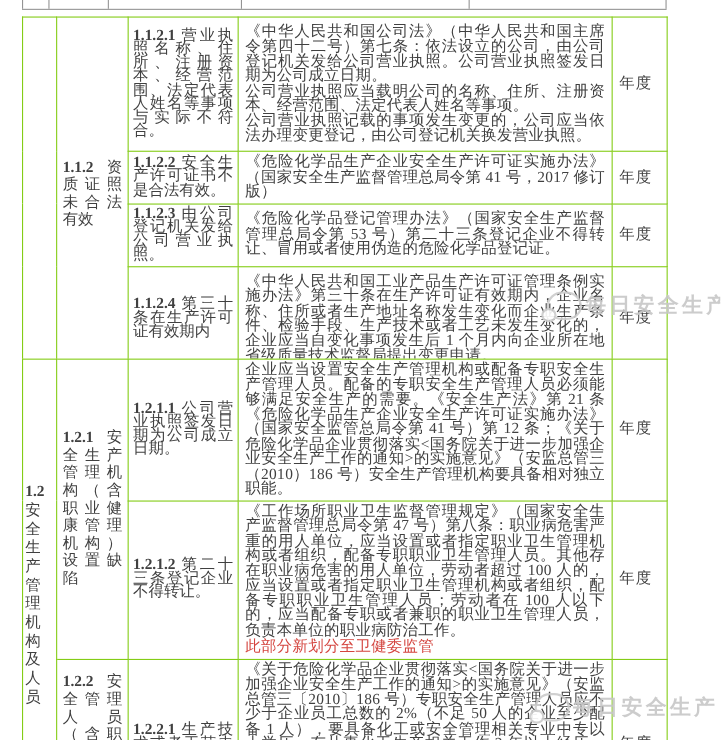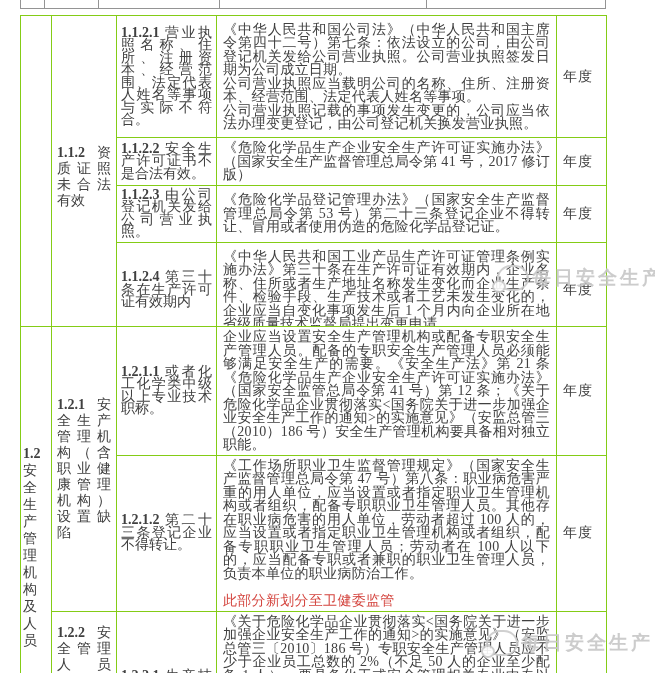--- a/index.html
+++ b/index.html
@@ -21,21 +21,21 @@
   .c-empty { padding:0; }
   .c-label { text-align:justify; text-justify:inter-ideograph; padding:3px 5px; line-height:16px; }
   .c-item  { text-align:justify; text-justify:inter-ideograph; padding:3px 4px; line-height:12.5px; }
   .c-basis { text-align:justify; text-justify:inter-ideograph; white-space:pre-line;
     letter-spacing:0.3px; }
   .c-freq  { text-align:left; letter-spacing:1px; }
   .c-section { padding:3px 2px; line-height:17px; word-break:break-all;
     letter-spacing:1px; }
   .c-section .sec-num { display:block; font-weight:bold; letter-spacing:0; }
   b.num { font-weight:bold; margin-right:3px; }
-  .red-note { color:#d4453f; margin-top:14px; text-align:left; letter-spacing:0.3px; }
+  .red-note { color:#d4453f; margin-top:2px; text-align:left; letter-spacing:0.3px; }
 
   
   .h122{height:122px} .h40{height:40px} .h44{height:44px} .h96{height:96px}
   .h108{height:108px} .h114{height:114px} .h120{height:120px}
 
   
   .watermark { position:absolute; display:flex; align-items:center; gap:3px;
     color:#c7c7c7; font-size:19px; letter-spacing:3px; font-weight:bold; z-index:5;
     opacity:.9; }
   .wm1 { left:497px; top:265px; }
@@ -117,21 +117,21 @@
     </colgroup>
     <tbody>
         <tr class="h108">
       <td class="c-section" rowspan="3">
         <span class="sec-num">1.2</span><span>安全生产管理机构及人员</span>
       </td>
       <td class="c-label" rowspan="2">
         <b class="num">1.2.1</b><span>安全生产管理机构（含职业健康管理机构）设置缺陷</span>
       </td>
       <td class="c-item">
-        <b class="num">1.2.1.1</b><span>或者化工化学类中级以上专业技术职称。</span>
+        <b class="num">1.2.1.1</b><span>公司营业执照签发日期为公司成立日期。</span>
       </td>
       <td class="c-basis">企业应当设置安全生产管理机构或配备专职安全生产管理人员。配备的专职安全生产管理人员必须能够满足安全生产的需要。《安全生产法》第 21 条《危险化学品生产企业安全生产许可证实施办法》（国家安全监管总局令第 41 号）第 12 条；《关于危险化学品企业贯彻落实&lt;国务院关于进一步加强企业安全生产工作的通知&gt;的实施意见》（安监总管三（2010）186 号）安全生产管理机构要具备相对独立职能。</td>
       <td class="c-freq">年度</td>
     </tr>
     <tr class="h114">
       <td class="c-item">
         <b class="num">1.2.1.2</b><span>第二十三条登记企业不得转让。</span>
       </td>
       <td>
         <div class="c-basis" style="border:none;padding:0">《工作场所职业卫生监督管理规定》（国家安全生产监督管理总局令第 47 号）第八条：职业病危害严重的用人单位，应当设置或者指定职业卫生管理机构或者组织，配备专职职业卫生管理人员。其他存在职业病危害的用人单位，劳动者超过 100 人的，应当设置或者指定职业卫生管理机构或者组织，配备专职职业卫生管理人员；劳动者在 100 人以下的，应当配备专职或者兼职的职业卫生管理人员，负责本单位的职业病防治工作。</div>

